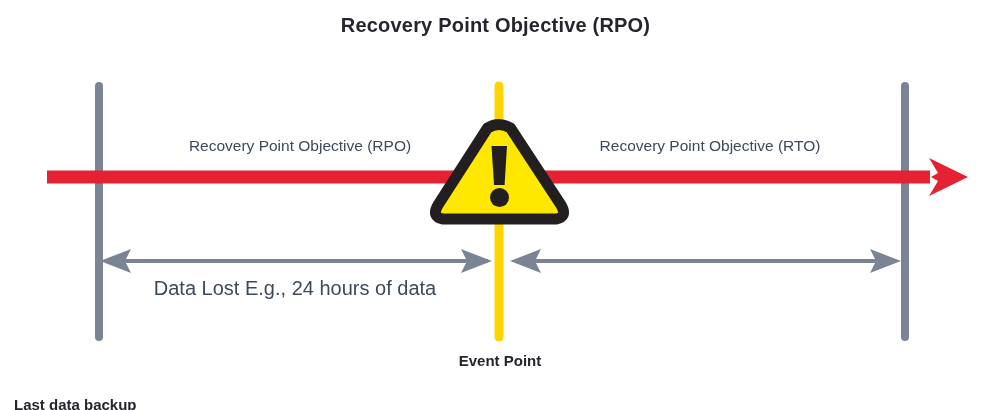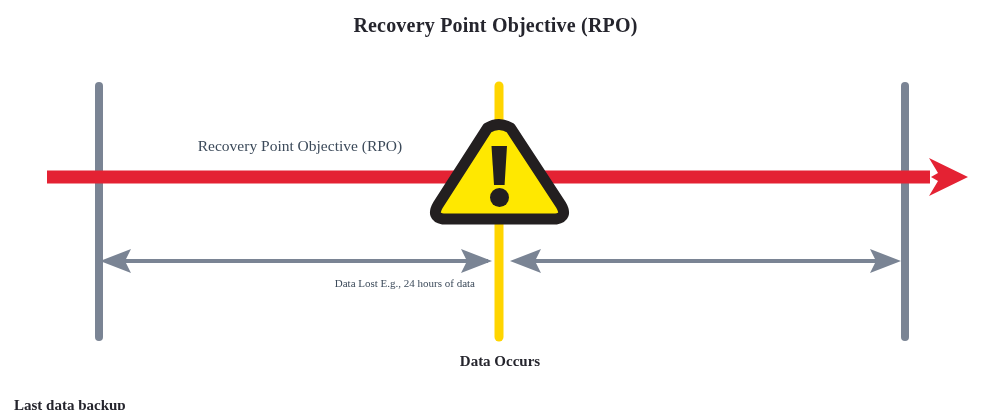--- a/index.html
+++ b/index.html
@@ -9,21 +9,20 @@
   }
   body {
     font-family: "Liberation Sans", sans-serif;
   }
   #canvas {
     position: relative;
     width: 991px;
     height: 410px;
     background: #ffffff;
     overflow: hidden;
-    font-family: Liberation Serif, serif;
   }
   #diagram-svg {
     position: absolute;
     left: 0;
     top: 0;
     width: 991px;
     height: 410px;
   }
   .txt {
     position: absolute;
@@ -49,23 +48,23 @@
     left: 110px;
     top: 137px;
     width: 380px;
   }
   #label-rto-top {
     left: 520px;
     top: 137px;
     width: 380px;
   }
   .dim-label {
-    font-size: 11px;
+    font-size: 20px;
     color: #3c4a5a;
-    text-align: right;
+    text-align: center;
   }
   #label-data-lost {
     left: 115px;
     top: 277px;
     width: 360px;
   }
   #label-downtime {
     left: 530px;
     top: 277px;
     width: 370px;
@@ -124,25 +123,26 @@
       <path d="M 487.5 128 Q 499 121 510.5 128 L 561 205 Q 568 217 556 219 L 443 219 Q 431 217 438 205 Z" fill="#FFE800" stroke="#231F20" stroke-width="11" stroke-linejoin="round"></path>
       <path d="M 491.5 146 L 507 146 L 504.6 185 L 494 185 Z" fill="#231F20"></path>
       <circle cx="499.5" cy="197.5" r="9.5" fill="#231F20"></circle>
     </g>
   </svg>
 
   <div class="txt" id="chart-title">Recovery Point Objective (RPO)</div>
 
   <div class="txt span-label" id="label-rpo-top">Recovery Point Objective (RPO)</div>
 
+  <div class="txt span-label" id="label-rto-top">Recovery Point Objective (RTO)</div>
 
   <div class="txt dim-label" id="label-data-lost">Data Lost E.g., 24 hours of data</div>
 
 
   <div class="txt axis-label" id="label-last-backup">
     <div>Last data backup</div>
     
   </div>
 
-  <div class="txt axis-label" id="label-event-occurs">Data Occurs</div>
+  <div class="txt axis-label" id="label-event-occurs">Event Point</div>
 
 
 </div>
 
 </body></html>

